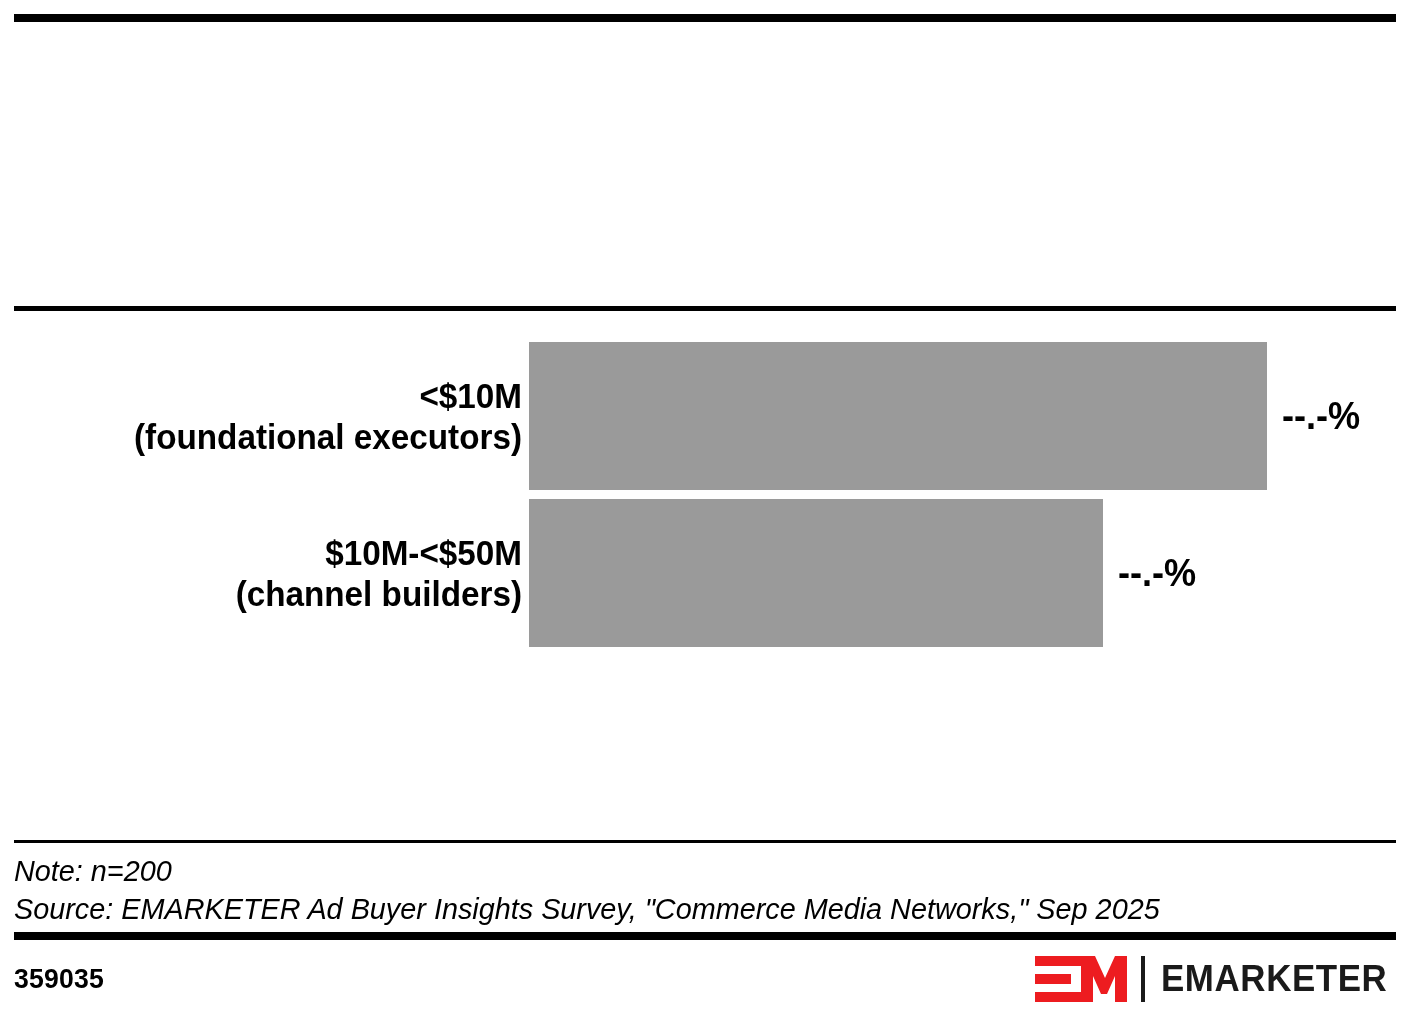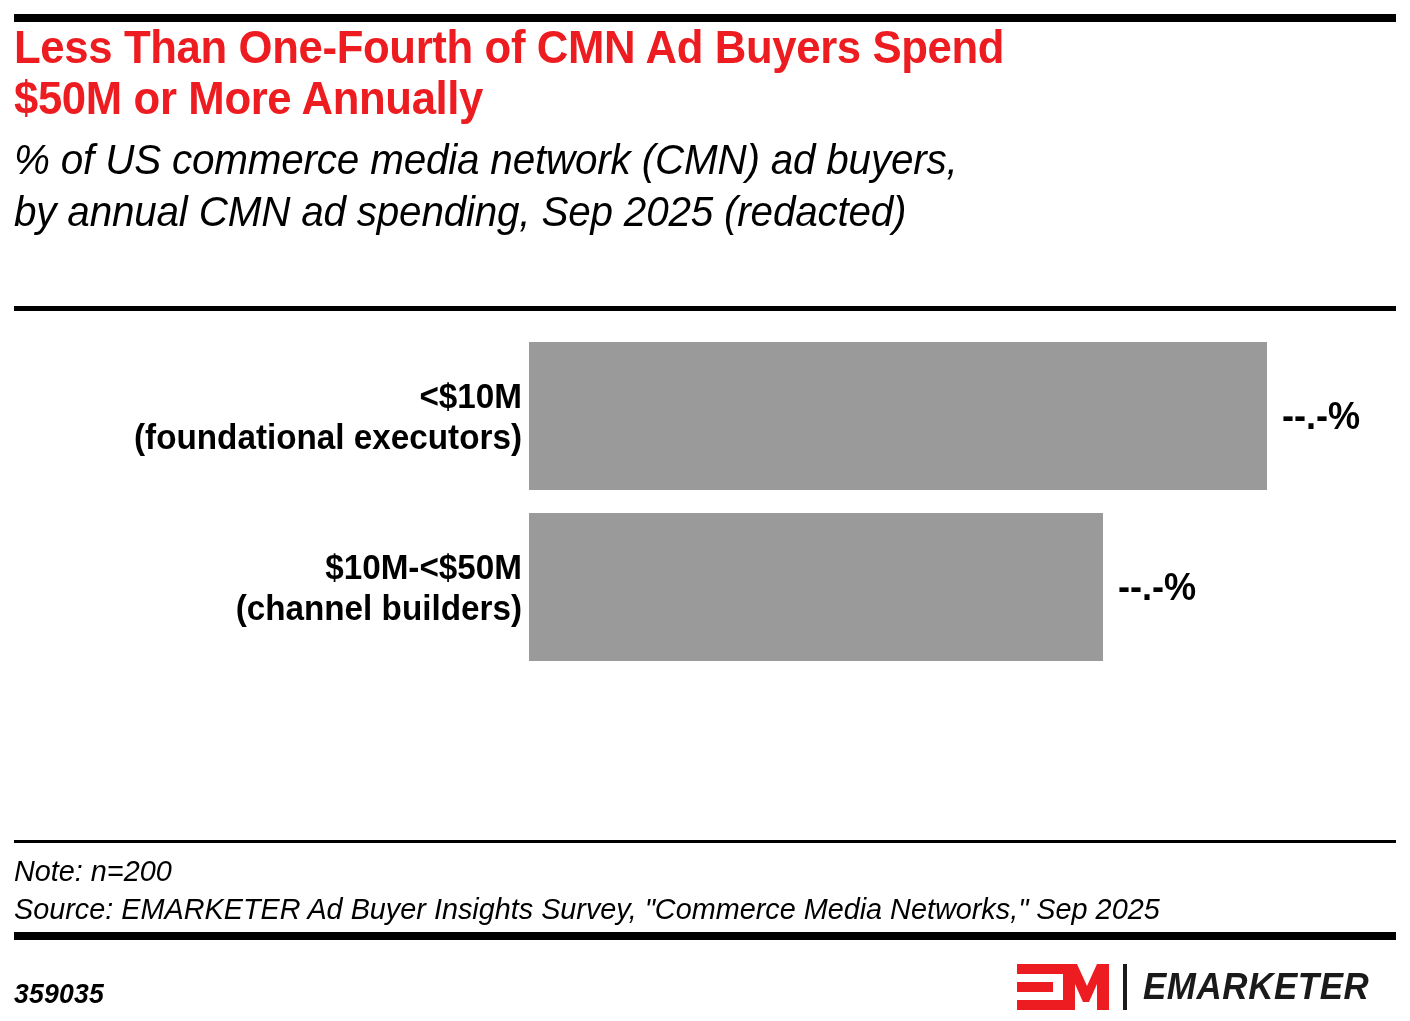--- a/index.html
+++ b/index.html
@@ -156,40 +156,39 @@
     top: 932px;
     width: 1382px;
   }
   .footer-bottom {
     position: absolute;
     left: 0;
     top: 948px;
     width: 1382px;
     height: 62px;
     display: flex;
-    align-items: flex-end;
+    align-items: center;
     justify-content: space-between;
-    font-style: italic;
   }
   .chart-id {
     font-family: "Liberation Sans Narrow", "Liberation Sans", sans-serif;
     font-weight: bold;
     font-size: 28px;
     color: #000000;
     letter-spacing: 0.2px;
     transform: scaleX(0.95);
     transform-origin: left center;
   }
 
   
   .logo {
     display: flex;
     align-items: center;
     height: 46px;
-    margin-right: 20px;
+    margin-right: 2px;
   }
   .logo-mark { display: block; }
   .logo-divider {
     width: 4px;
     height: 46px;
     background: #1A1A1A;
     margin: 0 16px 0 14px;
   }
   .logo-word {
     font-family: "Liberation Sans", sans-serif;
@@ -201,41 +200,35 @@
     transform-origin: left center;
   }
 </style>
 </head>
 <body>
 
 <div class="chart-card">
 
   <div class="rule-thick" style="position:absolute;left:0;top:14px;width:1382px;"></div>
 
-  <div class="header-zone">
-    <h1 class="title">Less Than One-Fourth of CMN Ad Buyers Spend
-$50M or More Annually</h1>
-    <h2 class="subtitle">% of US commerce media network (CMN) ad buyers,
-by annual CMN ad spending, Sep 2025 (redacted)</h2>
-  </div>
 
   <div class="header-divider">
     <div class="rule-medium"></div>
   </div>
 
   <div class="plot-zone">
 
     <div class="bar-row" style="top:20px;">
       <div class="cat-label">&lt;$10M
 (foundational executors)</div>
       <div class="bar gray" style="width:738px;"></div>
       <div class="value-label" style="left:1268px;">--.-%</div>
     </div>
 
-    <div class="bar-row" style="top:191px;">
+    <div class="bar-row" style="top:177px;">
       <div class="cat-label">$10M-&lt;$50M
 (channel builders)</div>
       <div class="bar gray" style="width:574px;"></div>
       <div class="value-label" style="left:1104px;">--.-%</div>
     </div>
 
 
   </div>
 
   <div class="footer-divider">

